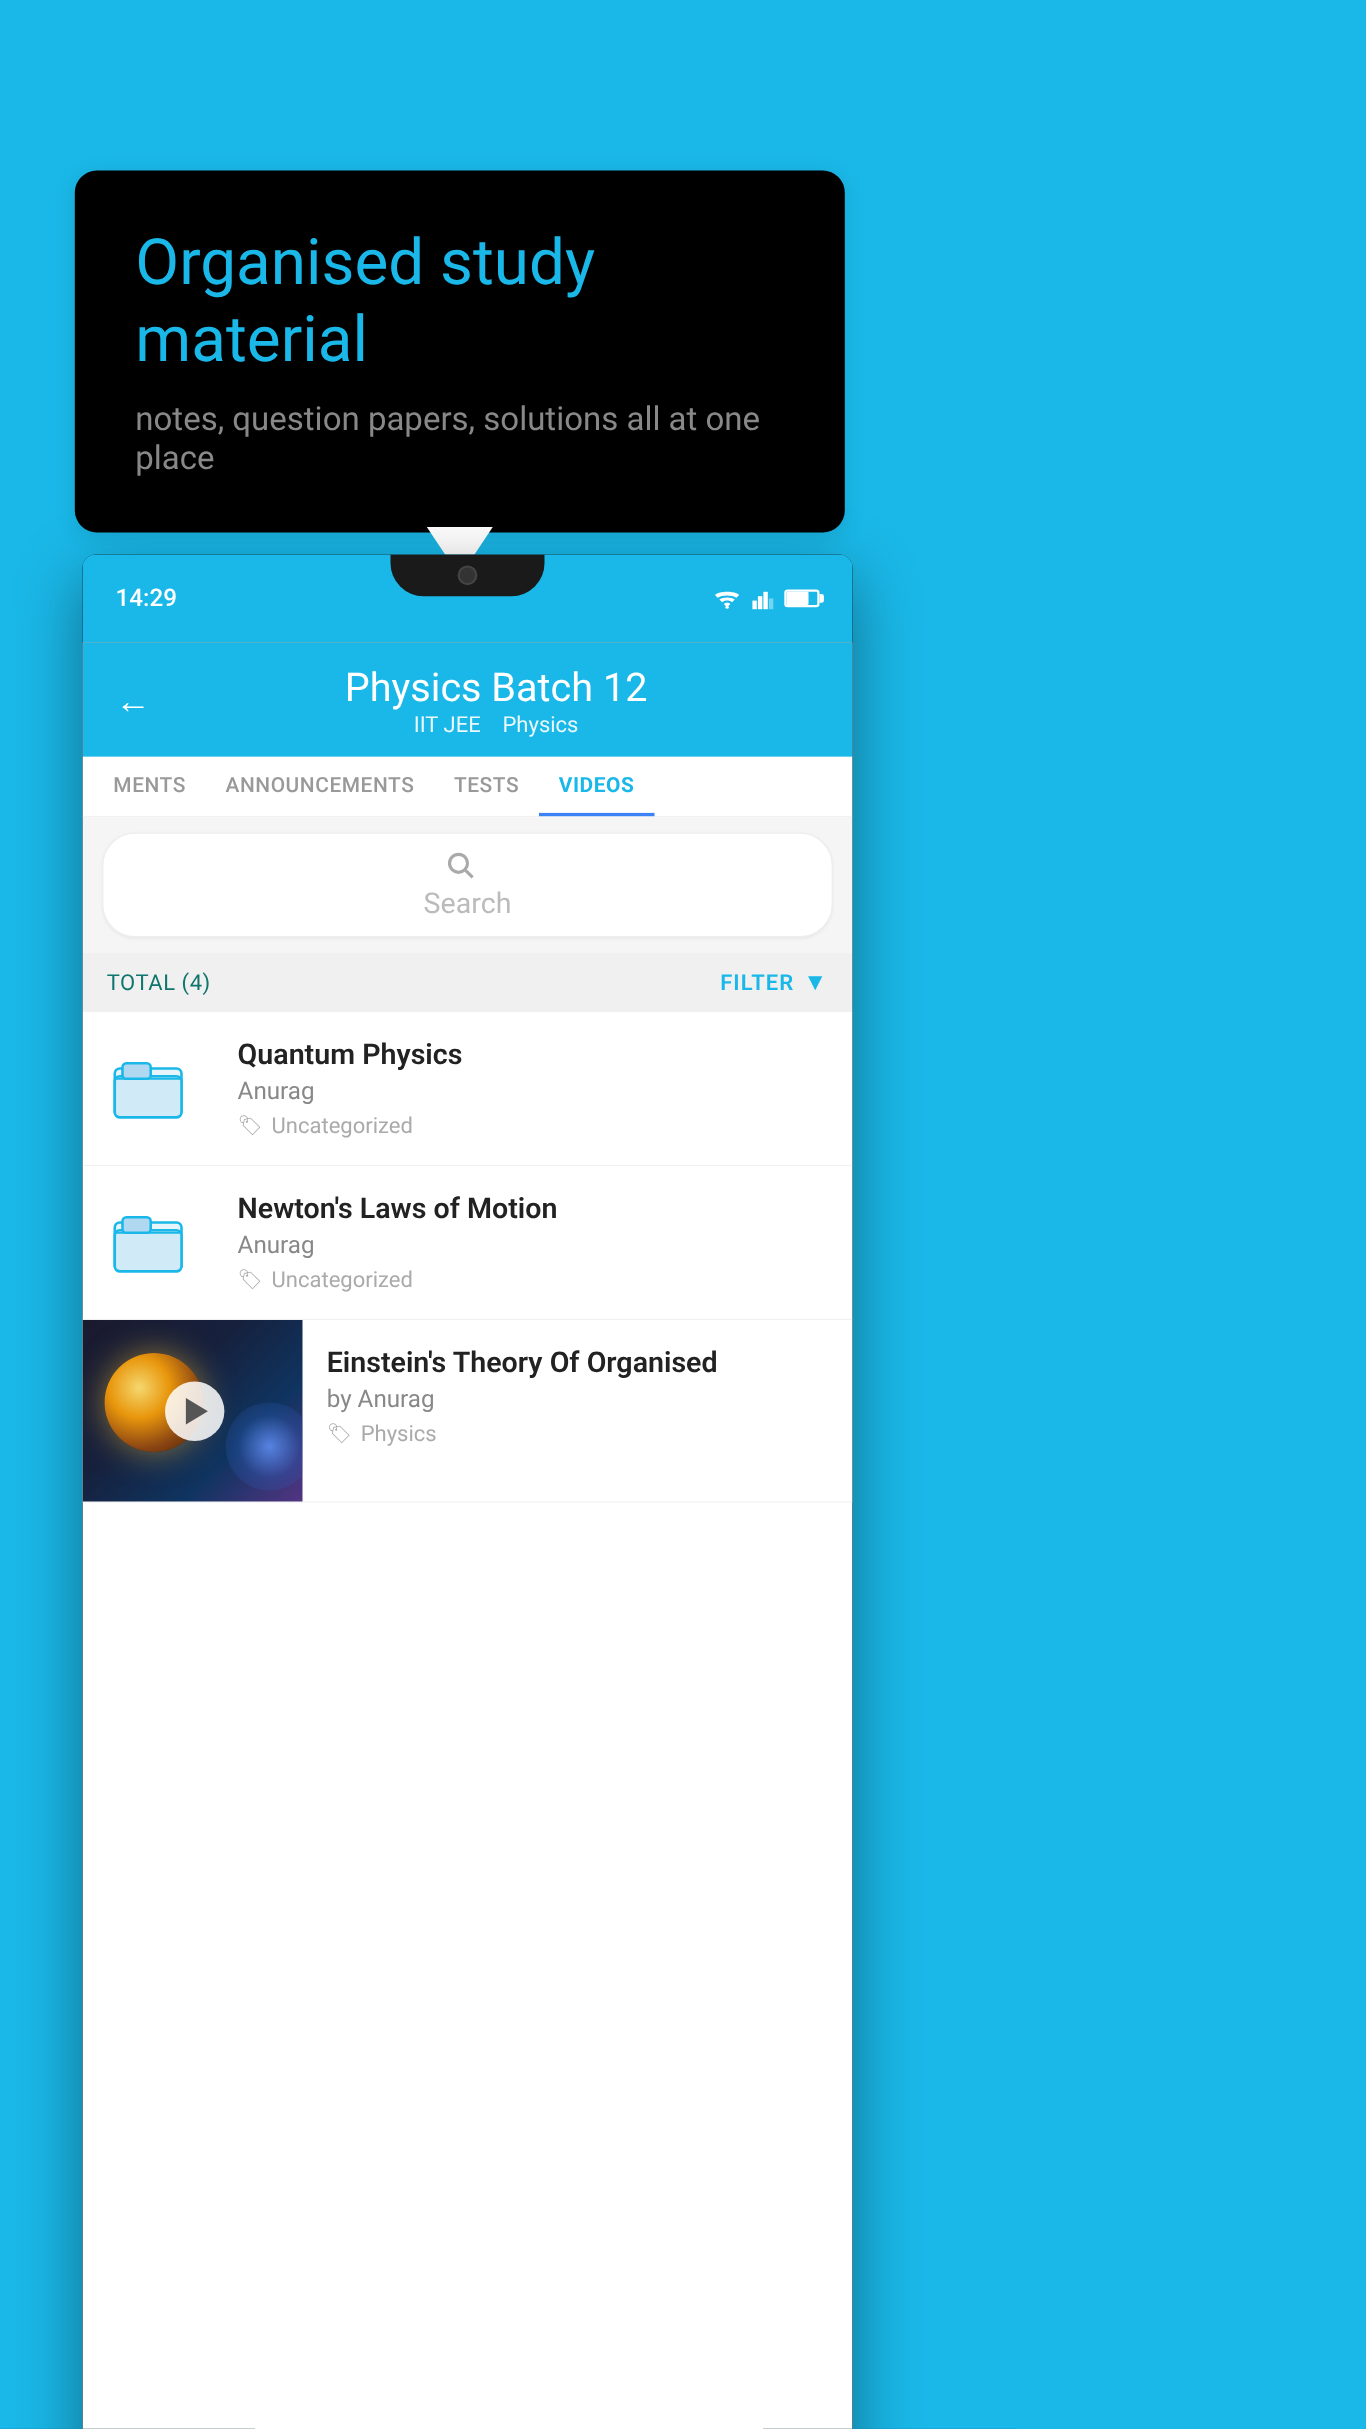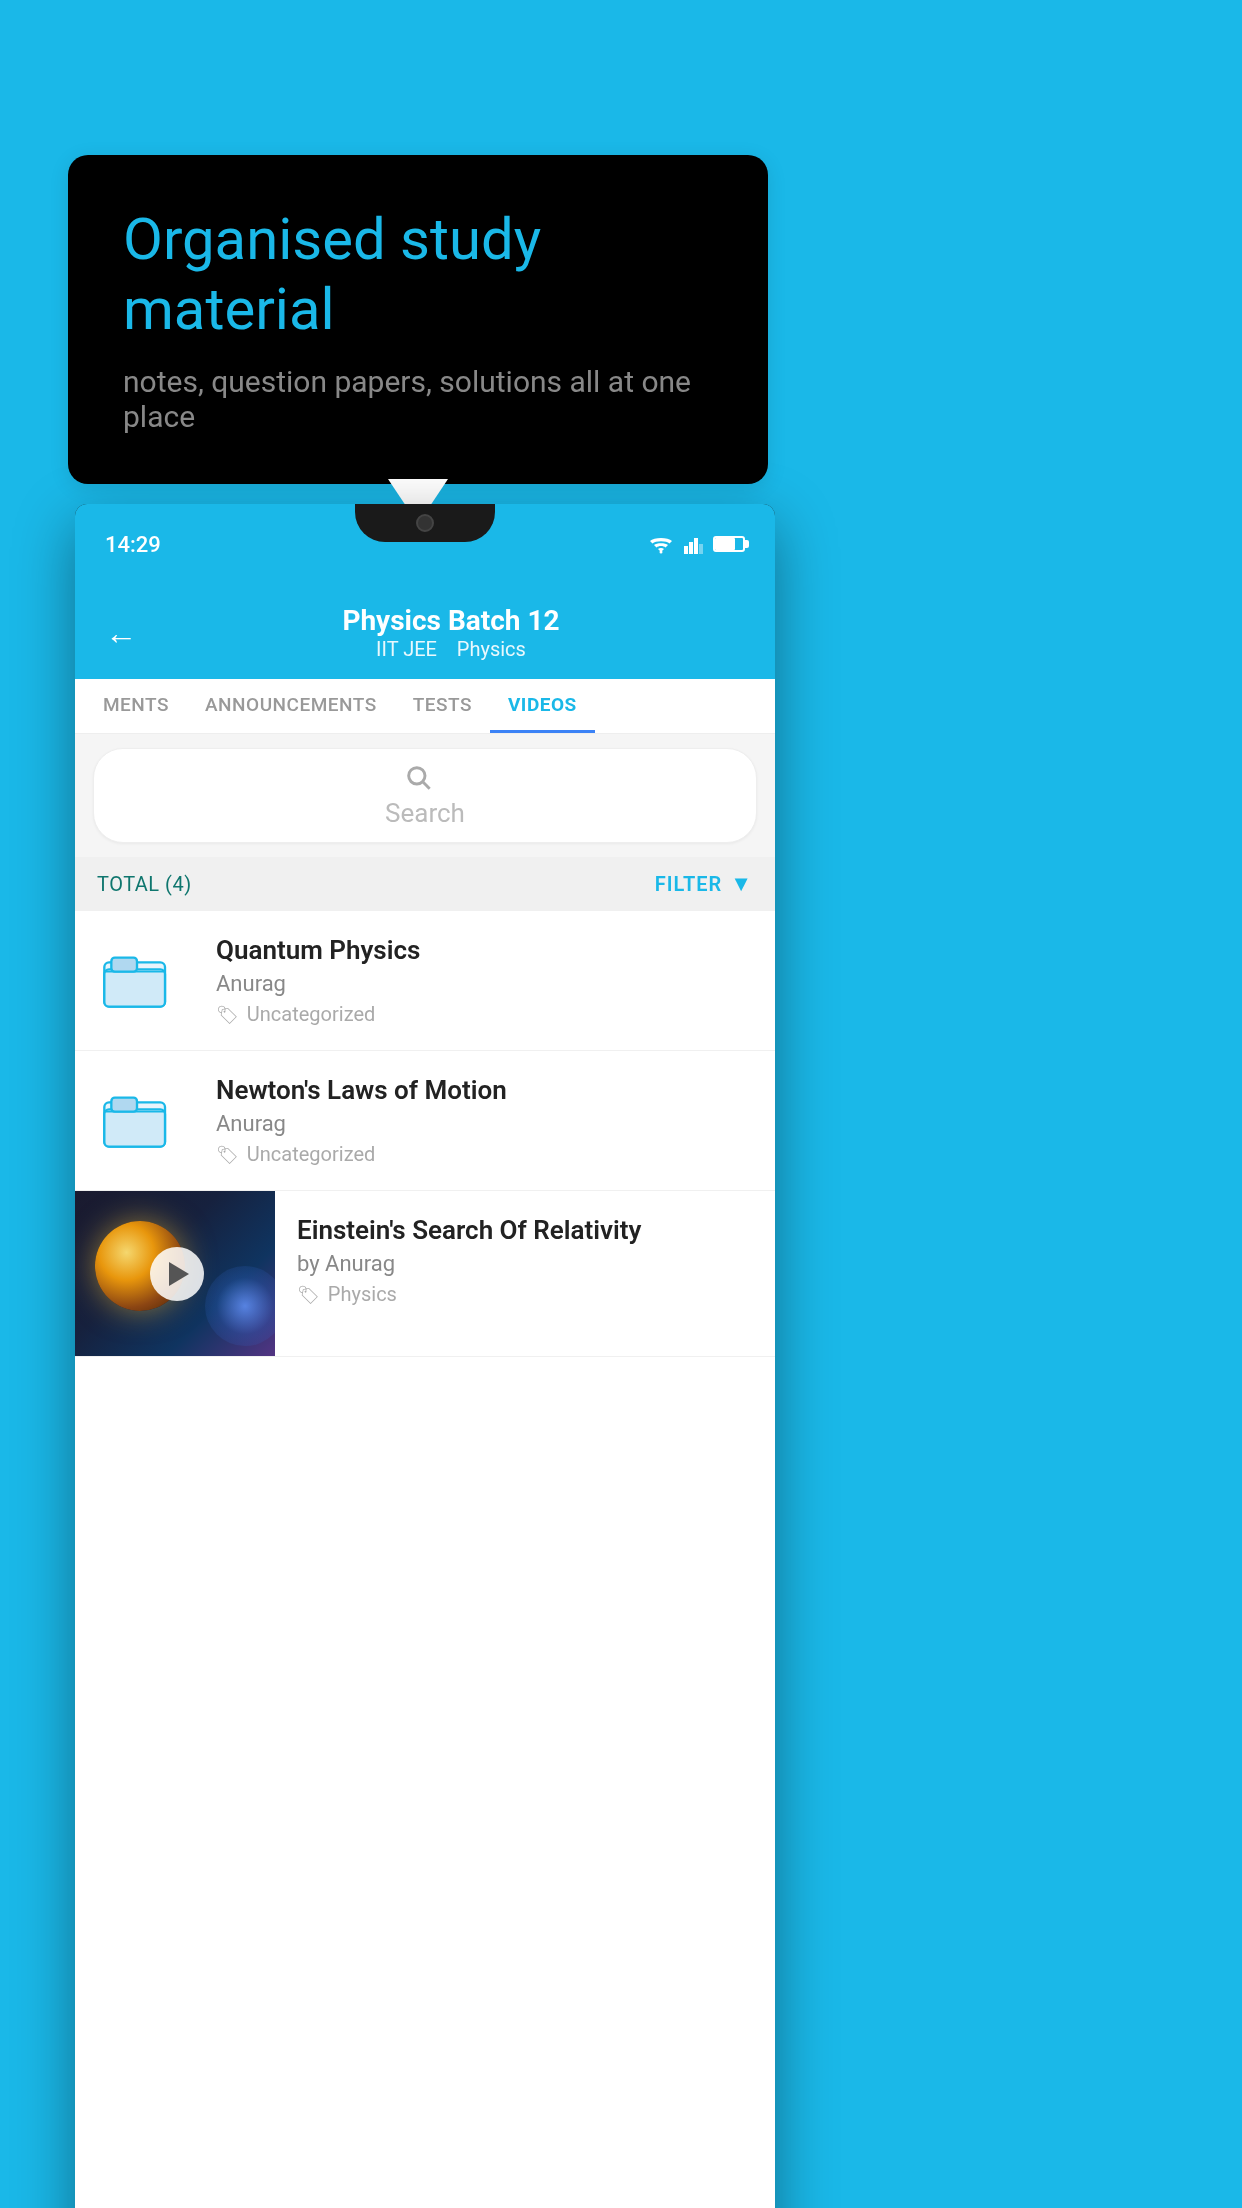--- a/index.html
+++ b/index.html
@@ -174,22 +174,22 @@
       cursor: pointer;
     }
 
     .header-title-area {
       flex: 1;
       text-align: center;
     }
 
     .header-title {
       color: white;
-      font-size: 28px;
-      font-weight: 700;
+      font-size: 36px;
+      font-weight: 400;
     }
 
     .header-subtitle {
       color: rgba(255,255,255,0.9);
       font-size: 20px;
       text-align: center;
     }
 
     
     .tabs-bar {
@@ -546,21 +546,21 @@
 
       <div class="video-item-thumb">
         <div class="thumb-image">
           <div class="thumb-planet"></div>
           <div class="thumb-glow"></div>
           <div class="play-btn">
             <div class="play-triangle"></div>
           </div>
         </div>
         <div class="thumb-info">
-          <div class="thumb-title">Einstein's Search Of Relativity</div>
+          <div class="thumb-title">Einstein's Theory Of Organised</div>
           <div class="thumb-author">by Anurag</div>
           <div class="thumb-tag">
             <span class="tag-icon">🏷</span>
             <span>Physics</span>
           </div>
         </div>
       </div>
 
     </div>
   </div>

